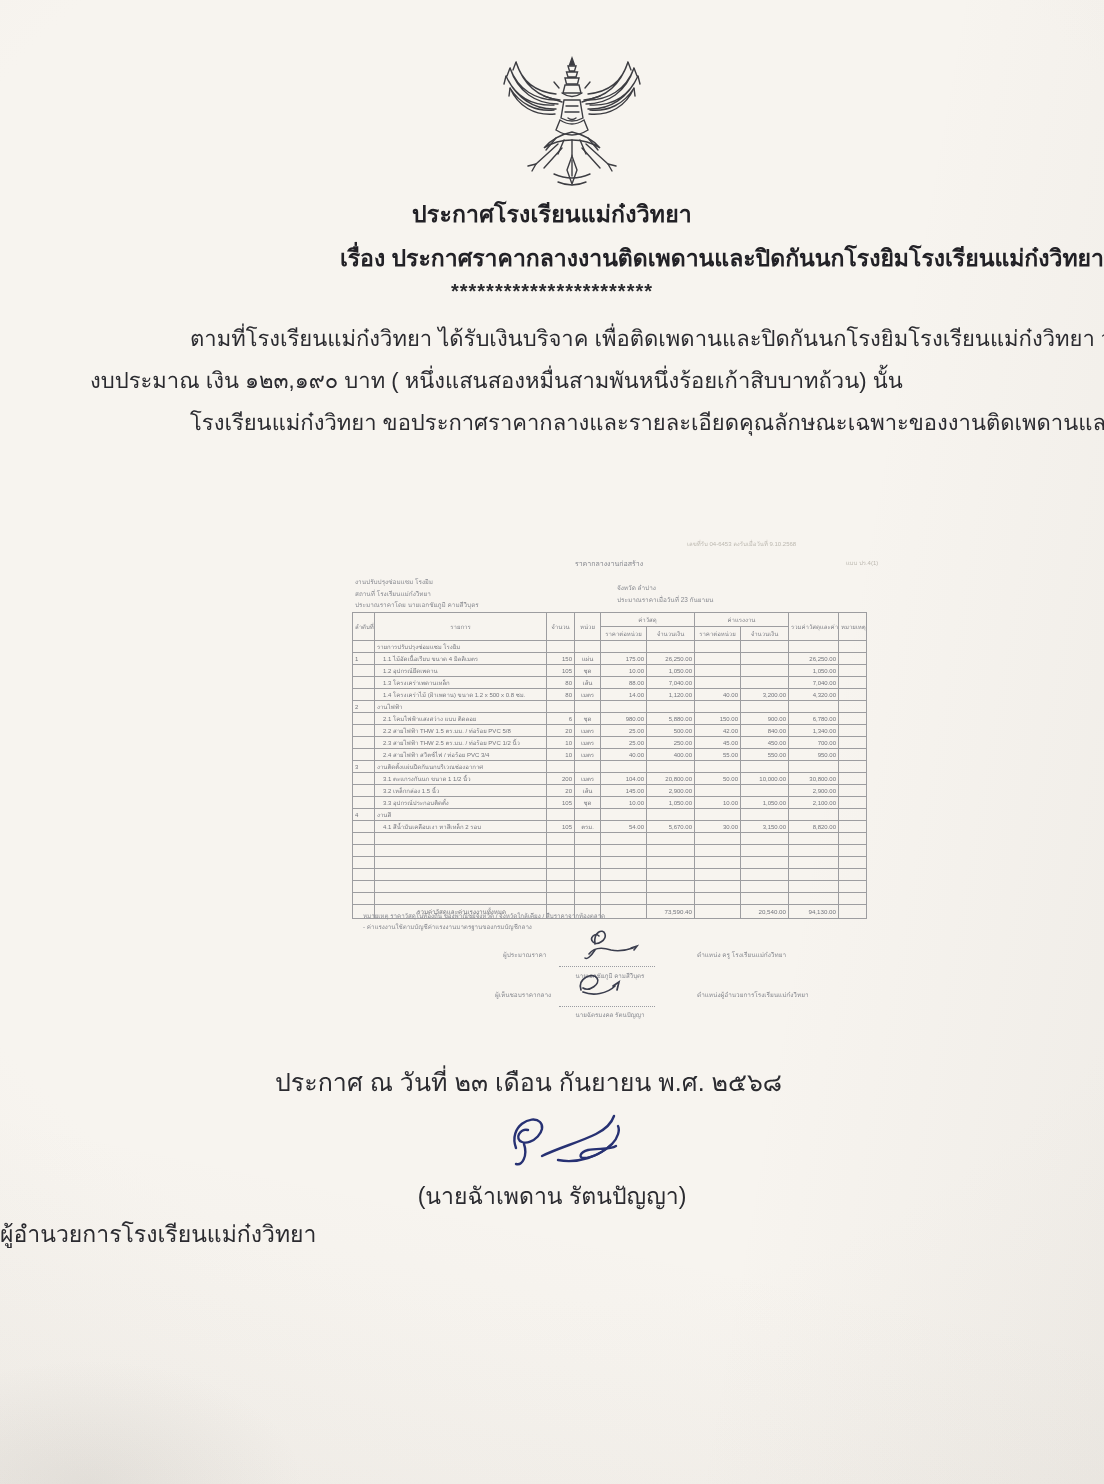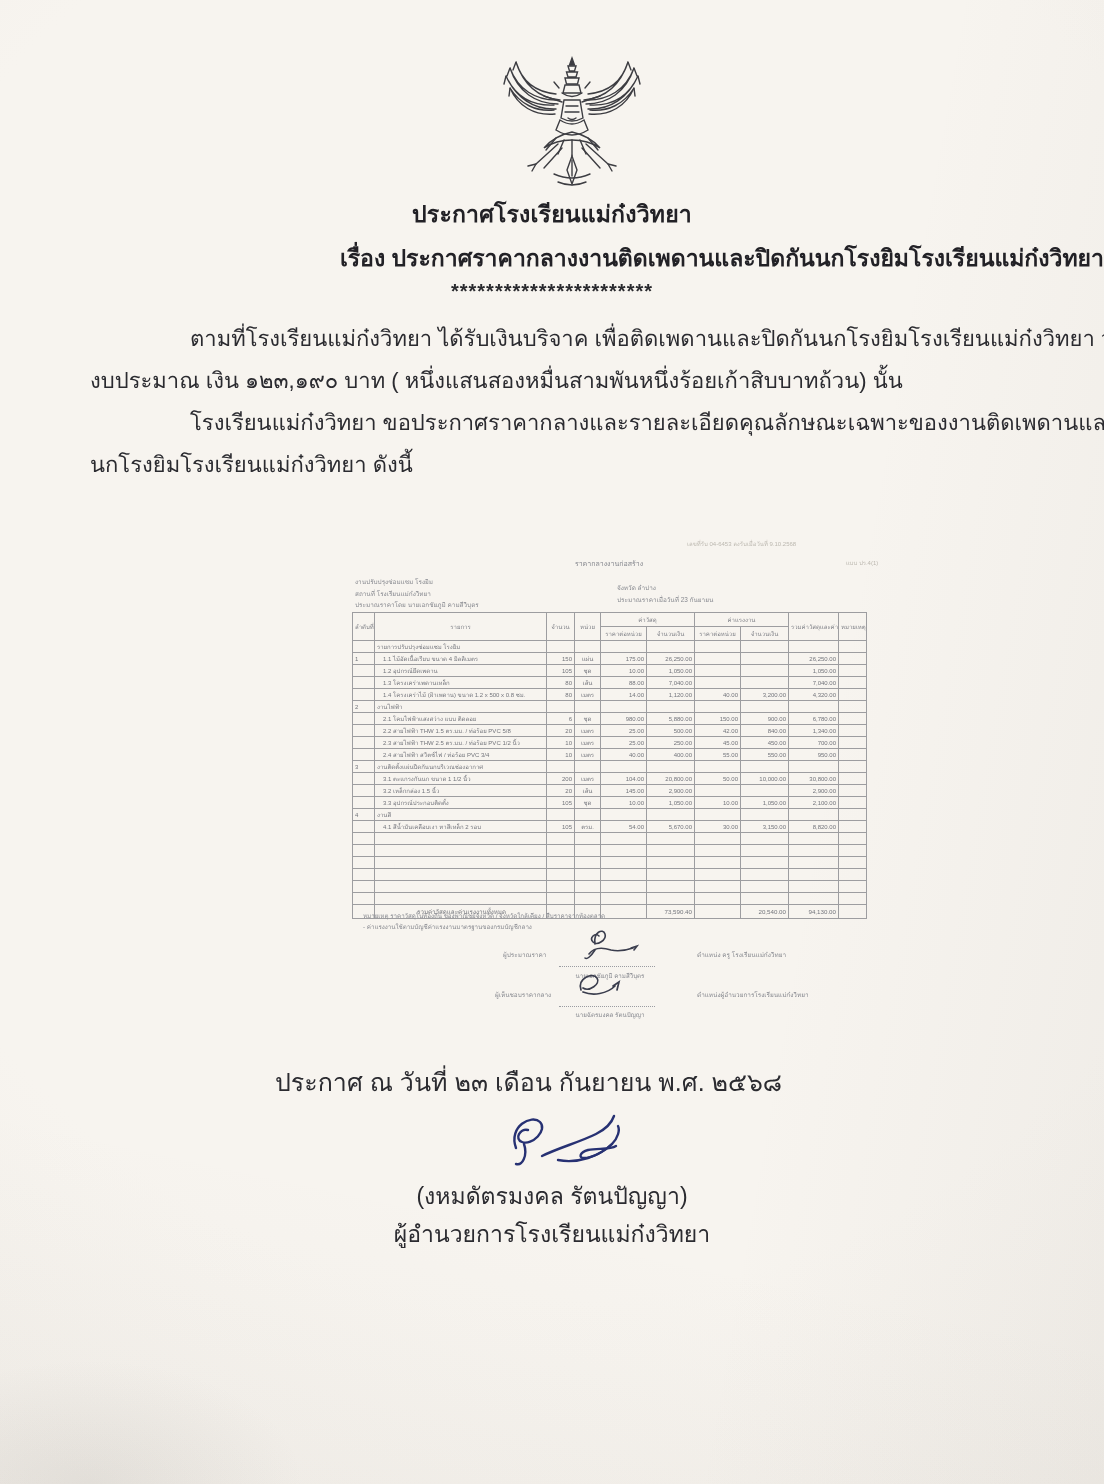--- a/index.html
+++ b/index.html
@@ -67,21 +67,21 @@
   .sig-line.b{left:214px;top:468px;}
   .form-sig{position:absolute;}
   .form-sig.a{left:220px;top:386px;}
   .form-sig.b{left:218px;top:430px;}
 
   
   .date-line{position:absolute;left:275px;top:1062px;font-size:25px;color:#2b2b30;}
   .ink-signature{position:absolute;left:488px;top:1108px;}
   .signer-name{position:absolute;left:0;top:1178px;width:1104px;text-align:center;
     font-size:23px;color:#2b2b30;}
-  .signer-pos{position:absolute;left:0;top:1216px;width:1104px;text-align:center;
+  .signer-pos{position:absolute;left:0;top:1216px;width:1104px;
     font-size:23px;color:#2b2b30;}
 </style>
 </head>
 <body>
 
 <div class="page">
 
   <div class="emblem">
     <svg width="160" height="150" viewBox="0 0 160 150" fill="none" stroke="#3d3d42" stroke-width="1.4" stroke-linecap="round">
 
@@ -124,21 +124,20 @@
   </div>
 
   <div class="title">ประกาศโรงเรียนแม่ก๋งวิทยา</div>
   <div class="subject">เรื่อง ประกาศราคากลางงานติดเพดานและปิดกันนกโรงยิมโรงเรียนแม่ก๋งวิทยา</div>
   <div class="stars">***********************</div>
 
   <div class="body-text">
       <div class="body-line indent">ตามที่โรงเรียนแม่ก๋งวิทยา ได้รับเงินบริจาค เพื่อติดเพดานและปิดกันนกโรงยิมโรงเรียนแม่ก๋งวิทยา วงเงิน</div>
       <div class="body-line">งบประมาณ เงิน ๑๒๓,๑๙๐  บาท   ( หนึ่งแสนสองหมื่นสามพันหนึ่งร้อยเก้าสิบบาทถ้วน) นั้น</div>
       <div class="body-line indent">โรงเรียนแม่ก๋งวิทยา ขอประกาศราคากลางและรายละเอียดคุณลักษณะเฉพาะของงานติดเพดานและปิดกัน</div>
-      <div class="body-line">นกโรงยิมโรงเรียนแม่ก๋งวิทยา ดังนี้</div>
     </div>
 
   <div class="cost-form">
     <div class="faint-ref">
       <div>เลขที่รับ 04-6453 ลงรับเมื่อวันที่ 9.10.2568</div>
       <div class="r2">แบบ ปร.4(1)</div>
     </div>
     <div class="form-title">ราคากลางงานก่อสร้าง</div>
     <div class="meta-left">
       <div>งานปรับปรุงซ่อมแซม      โรงยิม</div>
@@ -495,16 +494,16 @@
   <div class="ink-signature">
     <svg width="170" height="70" viewBox="0 0 170 70" fill="none" stroke="#273173" stroke-width="2.4" stroke-linecap="round">
       <path d="M28 40 C20 18 44 6 52 14 C60 22 44 38 34 34 C26 31 32 20 40 22"></path>
       <path d="M36 36 C40 48 34 58 28 56"></path>
       <path d="M54 48 C70 40 92 34 108 26 C118 21 124 14 126 8"></path>
       <path d="M70 52 C90 56 112 48 124 36 C130 30 132 22 130 18"></path>
       <path d="M124 36 C116 44 104 50 96 50 C90 50 92 44 100 42 C110 40 122 42 128 38"></path>
     </svg>
   </div>
 
-  <div class="signer-name">(งหมดัตรมงคล  รัตนปัญญา)</div>
+  <div class="signer-name">(นายฉัาเพดาน  รัตนปัญญา)</div>
   <div class="signer-pos">ผู้อำนวยการโรงเรียนแม่ก๋งวิทยา</div>
 
 </div>
 
 </body></html>

